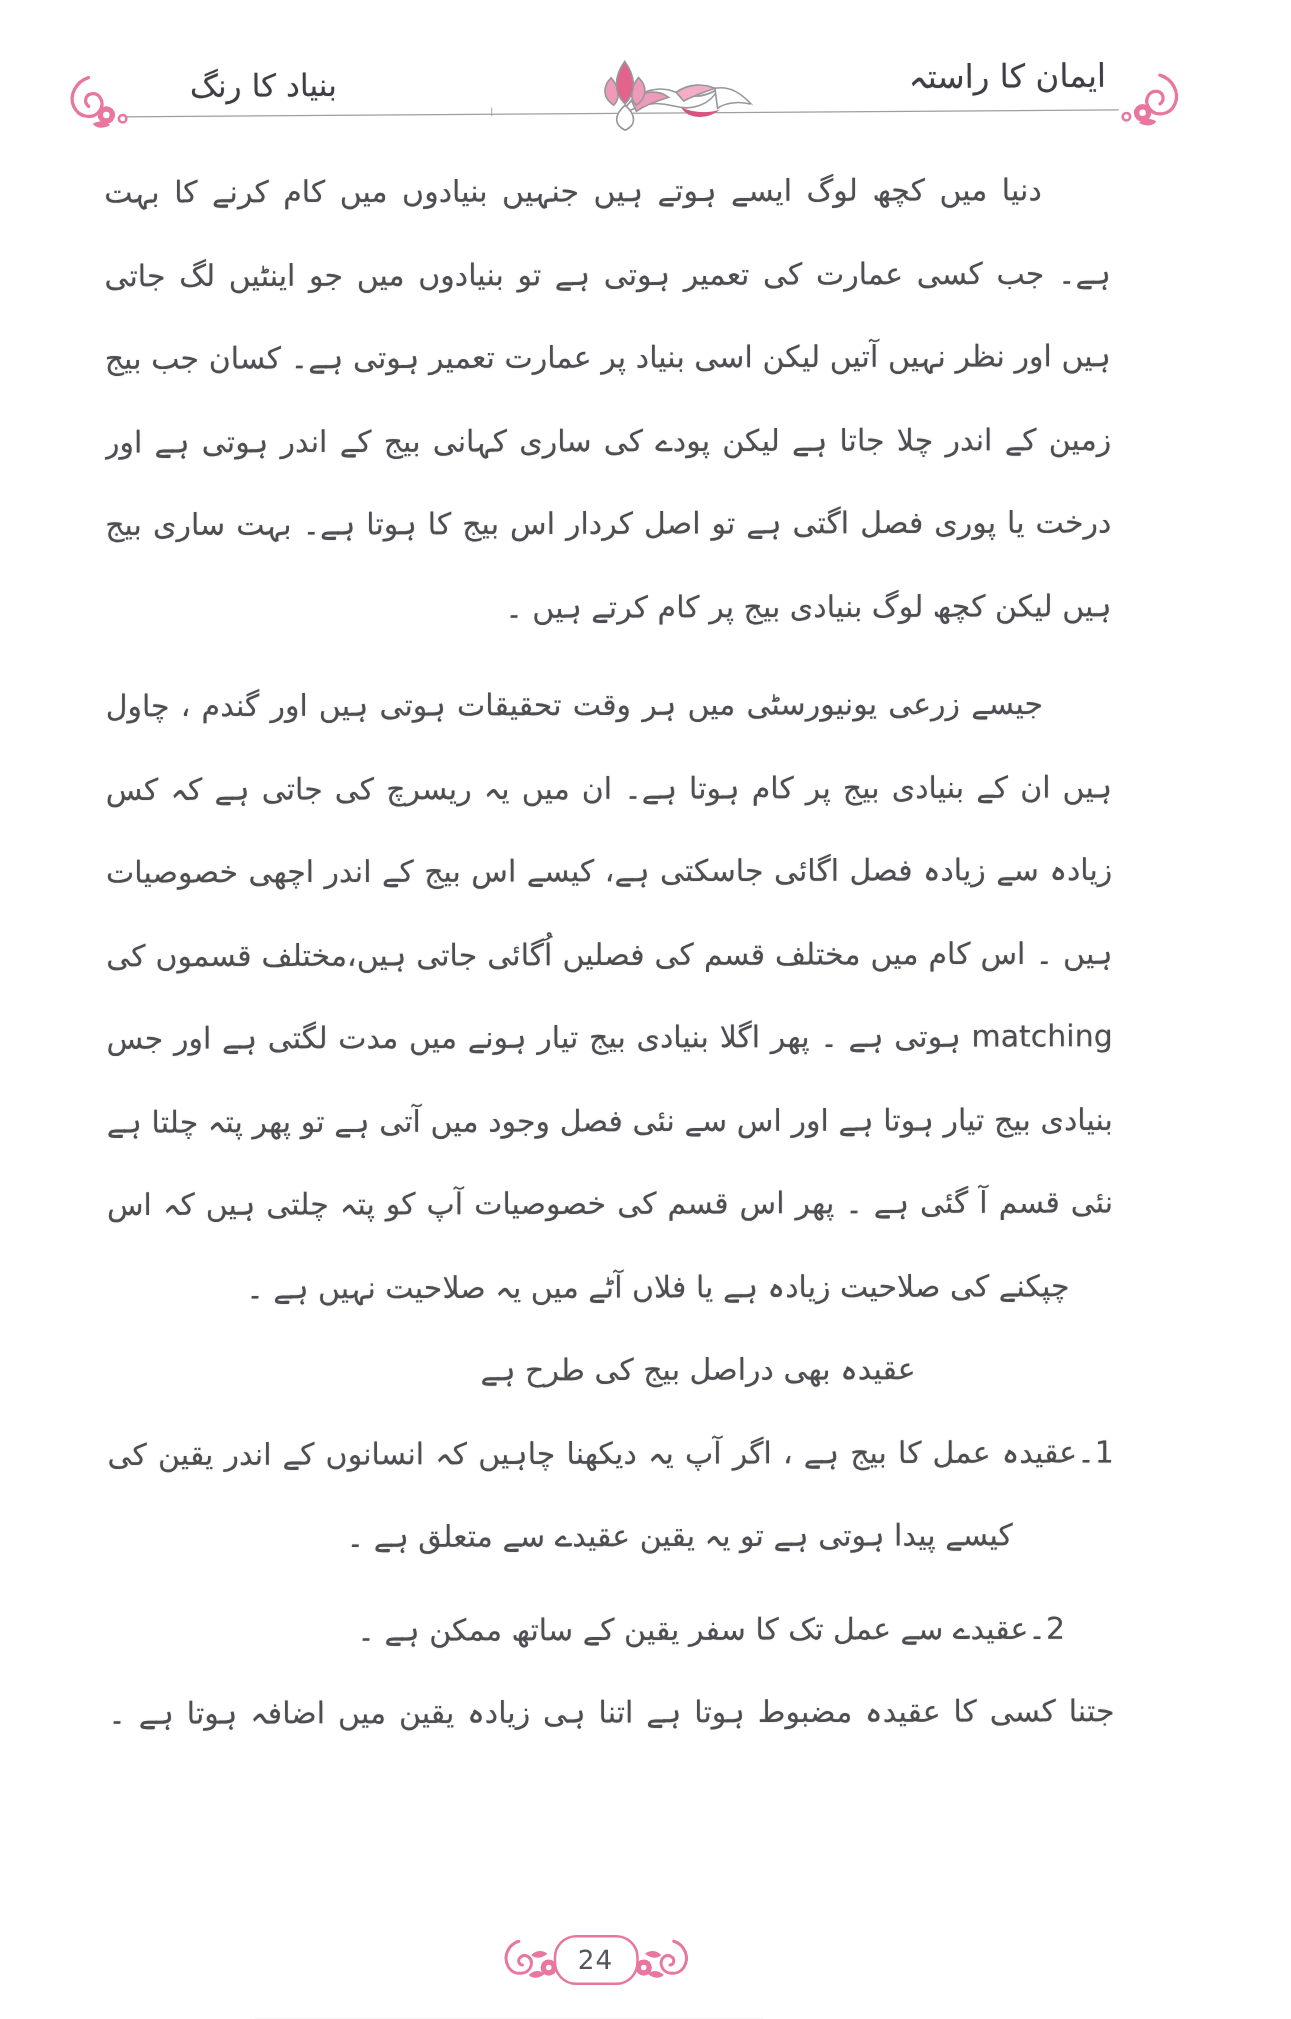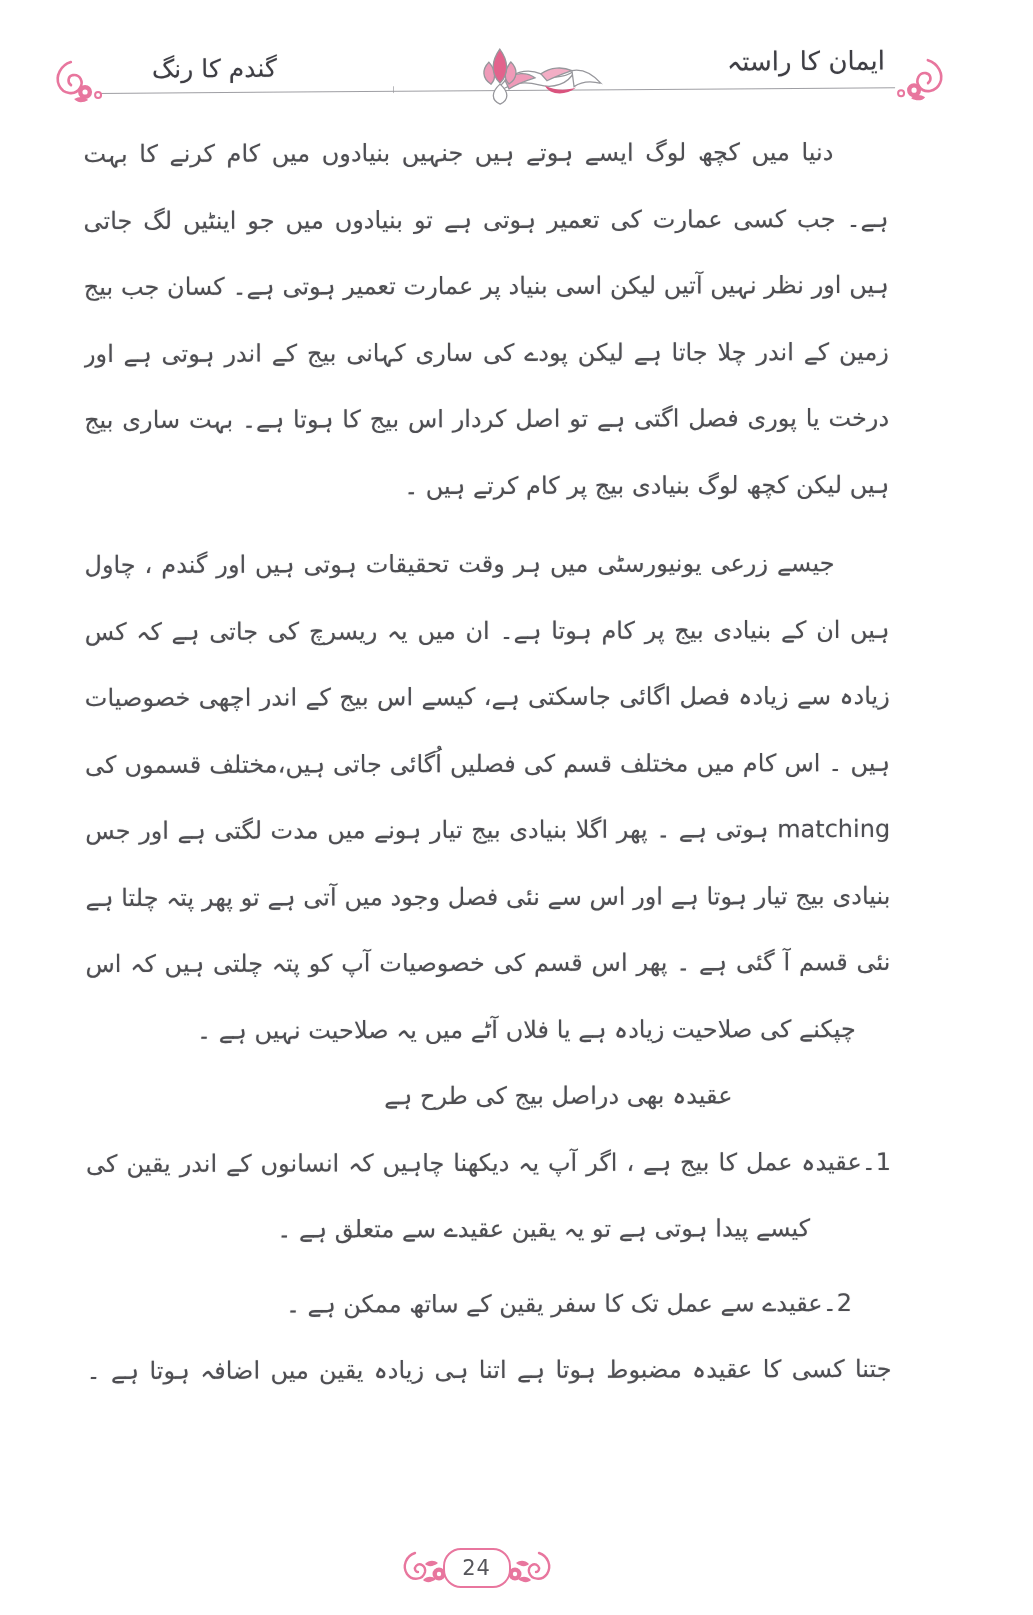--- a/index.html
+++ b/index.html
@@ -106,21 +106,21 @@
     <div class="rule"></div>
 
     <svg class="swirl swirl-left" width="50" height="46" viewBox="0 0 50 46">
       <path d="M17 3 C7 6 1 17 5 26 C9 35 21 37 26 29 C30 23 26 15 19 16 C14 17 13 23 17 26" fill="none" stroke="#e8769e" stroke-width="2.6" stroke-linecap="round"></path>
       <circle cx="31" cy="33" r="7" fill="#e8769e"></circle>
       <circle cx="31" cy="33" r="2.6" fill="#ffffff"></circle>
       <path d="M20 40 C25 37 30 37 34 41 C29 44 23 44 20 40 Z" fill="#e8769e"></path>
       <circle cx="44" cy="36" r="3" fill="#ffffff" stroke="#e8769e" stroke-width="2"></circle>
     </svg>
 
-    <span class="title title-left">گندم کا رنگ</span>
+    <span class="title title-left">بنیاد کا رنگ</span>
 
     <svg class="center-orn" width="214" height="66" viewBox="0 0 214 66">
       <g stroke="#97979c" stroke-width="1.3">
 
         <path d="M107 42 C118 28 134 24 148 30 C160 35 172 34 182 27 C175 41 160 45 146 41 C132 37 118 39 107 47 Z" fill="#ffffff"></path>
         <path d="M148 30 C158 23 170 23 179 27 C170 30 160 34 154 37 Z" fill="#f3aec5"></path>
         <path d="M179 27 C190 25 200 31 208 40 C197 37 187 39 181 43 Z" fill="#ffffff"></path>
         <path d="M152 42 C162 47 174 47 183 44 C172 53 156 51 152 42 Z" fill="#d9537e" stroke="none"></path>
         <path d="M112 36 C122 28 134 28 142 34 C132 37 122 41 116 45 Z" fill="#ef9ab8"></path>
         <path d="M208 40 L214 45 L196 45 Z" fill="#ffffff" stroke="none"></path>

